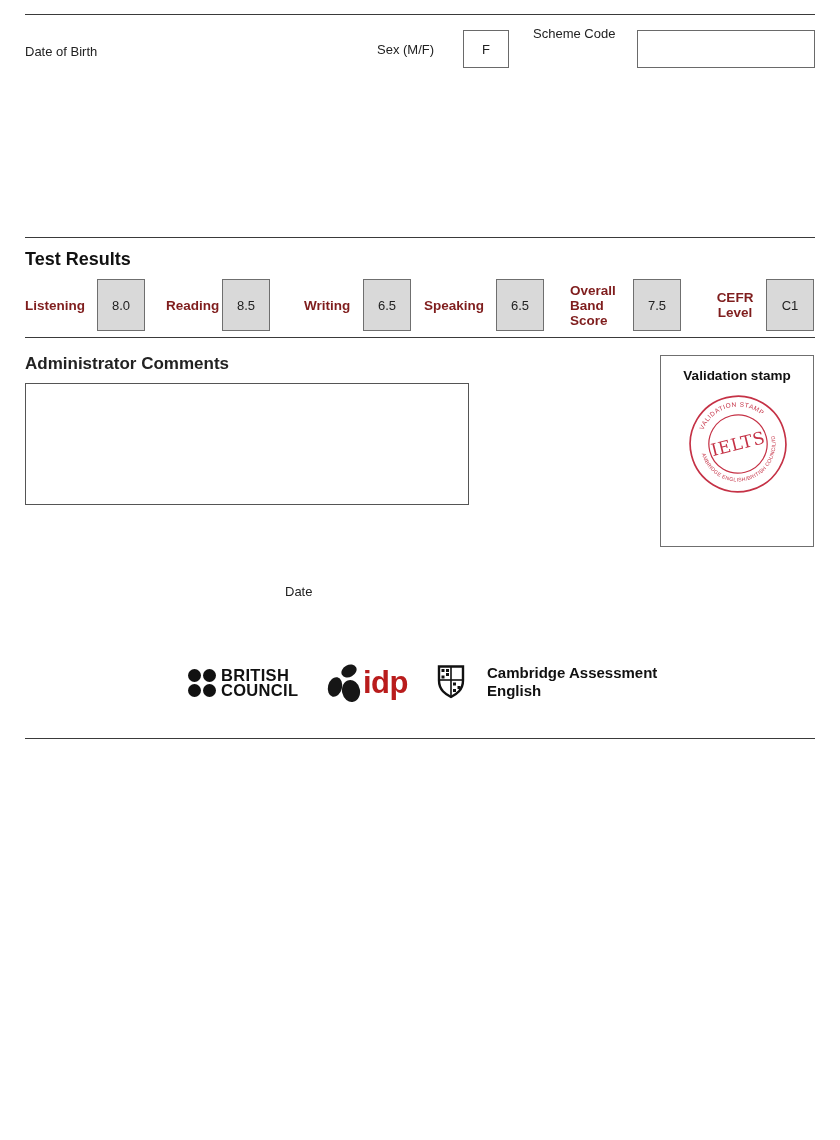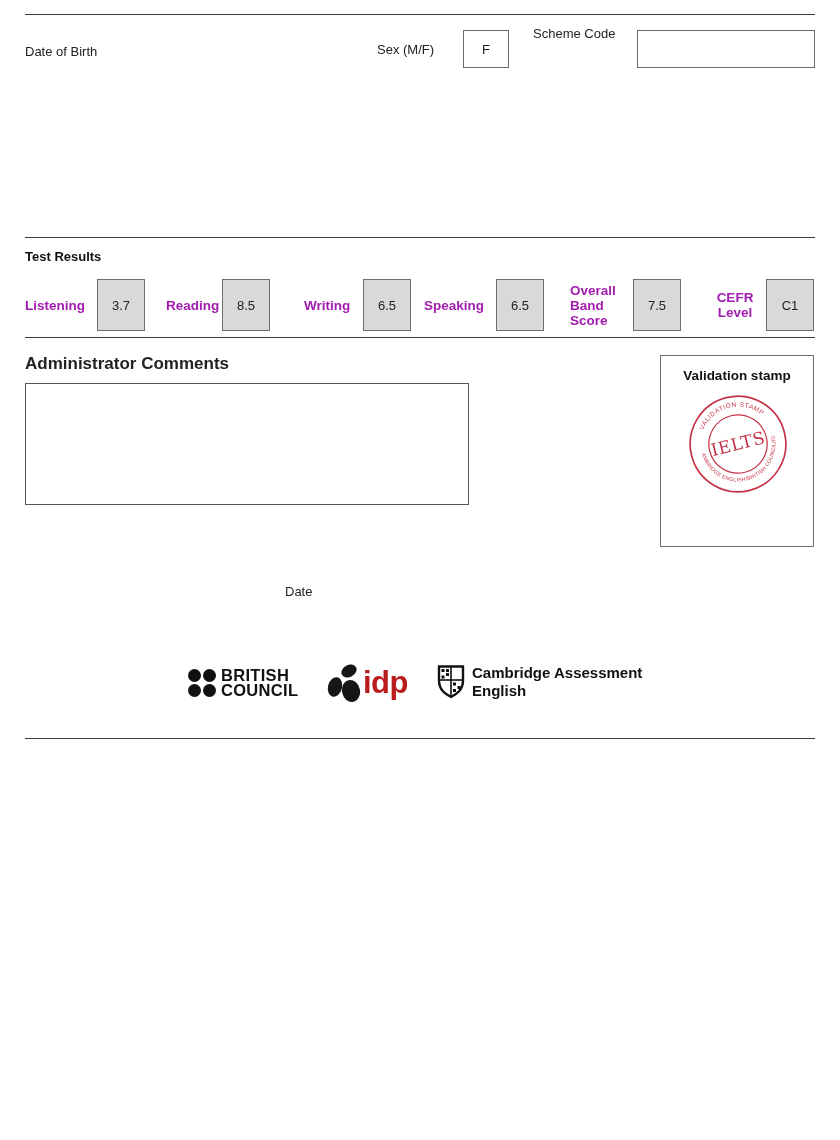--- a/index.html
+++ b/index.html
@@ -8,24 +8,24 @@
   .page { position:relative; width:840px; height:1140px; background:#fff; overflow:hidden; }
 
   .divider { position:absolute; left:25px; right:25px; height:0; border-top:1.5px solid #3a3a3a; }
 
   .lbl { position:absolute; font-size:13px; color:#222; }
   .lbl-bold { font-weight:bold; }
 
   .field-box { position:absolute; border:1px solid #6a6a6a; background:#fff;
                display:flex; align-items:center; justify-content:center; font-size:13px; color:#222; }
 
-  .section-title { position:absolute; font-size:13px; font-weight:bold; color:#111; }
+  .section-title { position:absolute; font-size:18px; font-weight:bold; color:#111; }
 
   .score-label { position:absolute; top:279px; height:52px; display:flex; align-items:center;
-                 font-weight:bold; font-size:13.5px; color:#a21caf; }
+                 font-weight:bold; font-size:13.5px; color:#7f1d1d; }
   .score-label.multiline { line-height:15px; }
   .score-box { position:absolute; top:279px; width:48px; height:52px; background:#d9d9d9;
                border:1px solid #6f6f6f; display:flex; align-items:center; justify-content:center;
                font-size:13px; color:#222; }
 
   .comments-box { position:absolute; left:25px; top:383px; width:444px; height:122px;
                   border:1px solid #555; background:#fff; font-size:13px; padding:6px; }
 
   .verify-box { position:absolute; left:490px; top:358px; width:154px; height:148px;
                 border:1px solid #6f6f6f; display:flex; align-items:center; justify-content:center;
@@ -43,21 +43,21 @@
   .logos { position:absolute; left:0; top:655px; width:840px; height:60px; }
 
   .bc-logo { position:absolute; left:188px; top:13px; display:flex; align-items:center; gap:5px; }
   .bc-dots { display:grid; grid-template-columns:13px 13px; grid-gap:2px; }
   .bc-dots span { width:13px; height:13px; border-radius:50%; background:#111; }
   .bc-text { font-weight:bold; font-size:16.5px; line-height:14.5px; letter-spacing:0.3px; color:#111; }
 
   .idp-logo { position:absolute; left:325px; top:8px; display:flex; align-items:center; }
   .idp-text { font-weight:bold; font-size:31px; letter-spacing:-0.5px; color:#b91c1c; margin-left:2px; }
 
-  .camb-logo { position:absolute; left:437px; top:9px; display:flex; align-items:center; gap:7px; }
+  .camb-logo { position:absolute; left:437px; top:9px; display:flex; align-items:center; gap:22px; }
   .camb-text { font-size:15px; line-height:18px; color:#111; }
   .camb-line1 { font-weight:bold; }
   .camb-line2 { font-weight:bold; }
 </style>
 </head>
 <body>
 
 <div class="page">
 
   <div class="divider" style="top:14px;"></div>
@@ -68,21 +68,21 @@
   <div class="field-box" style="left:463px; top:30px; width:46px; height:38px;">F</div>
 
   <div class="lbl" style="left:533px; top:26px;">Scheme Code</div>
   <div class="field-box" style="left:637px; top:30px; width:178px; height:38px;"></div>
 
   <div class="divider" style="top:237px;"></div>
 
   <div class="section-title" style="left:25px; top:249px;">Test Results</div>
 
   <div class="score-label" style="left:25px;">Listening</div>
-  <div class="score-box" style="left:97px;">3.7</div>
+  <div class="score-box" style="left:97px;">8.0</div>
 
   <div class="score-label" style="left:166px;">Reading</div>
   <div class="score-box" style="left:222px;">8.5</div>
 
   <div class="score-label" style="left:304px;">Writing</div>
   <div class="score-box" style="left:363px;">6.5</div>
 
   <div class="score-label" style="left:424px;">Speaking</div>
   <div class="score-box" style="left:496px;">6.5</div>
 

